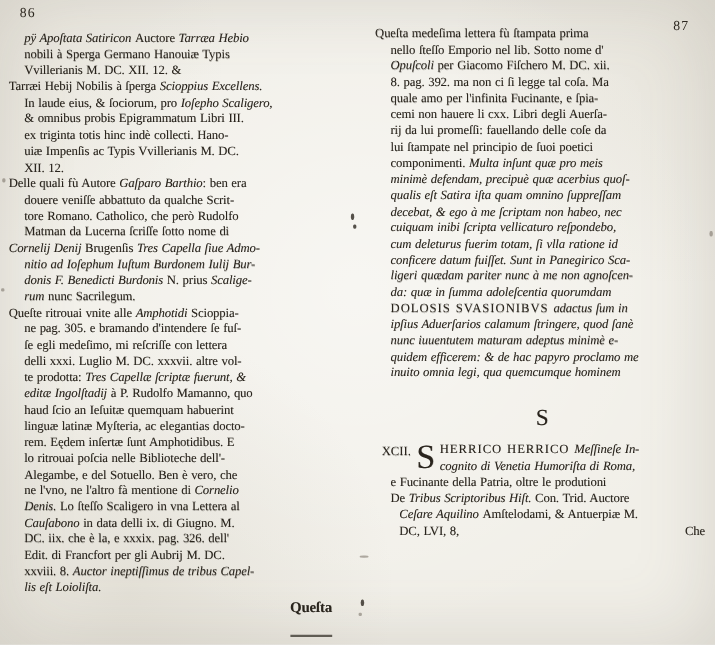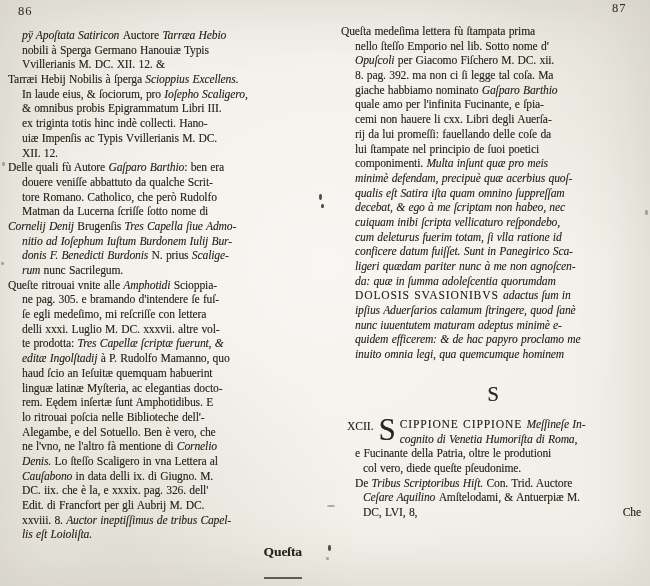--- a/index.html
+++ b/index.html
@@ -15,21 +15,21 @@
       radial-gradient(ellipse at 50% 45%, rgba(255,255,255,.45), transparent 72%);
     box-shadow: inset 0 0 70px rgba(112,102,86,.20);
     font-family:Liberation Serif, serif;
     color:#29241d;
   }
   .page{position:absolute;margin-top:11px;}
   .page-left {left:8px;  top:17px; width:312px;}
   .page-right{left:341px; top:13px; width:304px;}
   .pn{position:absolute;font-size:12.5px;letter-spacing:1px;color:#2c271f;}
   .pn-left {left:18px; top:4px;}
-  .pn-right{left:612px;top:1px;}
+  .pn-right{left:612px;top:16px;}
   .ln{
     white-space:nowrap;
     font-size:11.5px;
     line-height:14.68px;
     letter-spacing:-0.1px;
     word-spacing:0.6px;
     text-shadow:0.25px 0.25px 0 rgba(42,37,30,.34);
   }
   .i1{padding-left:14px;}
   .i2{padding-left:22px;}
@@ -108,21 +108,20 @@
         <div class="ln k-cw"><span class="sg-cw">Queſta</span></div>
       </div>
   </div>
 
   <div class="page page-right">
     <div class="text-flow">
         <div class="ln"><span class="sg-r">Queſta medeſima lettera fù ſtampata prima</span></div>
         <div class="ln i1"><span class="sg-r">nello ſteſſo Emporio nel lib. Sotto nome d'</span></div>
         <div class="ln i1"><span class="sg-i">Opuſcoli </span><span class="sg-r">per Giacomo Fiſchero M. DC. xii.</span></div>
         <div class="ln i1"><span class="sg-r">8. pag. 392. ma non ci ſi legge tal coſa. Ma</span></div>
-        <div class="ln i1"><span class="sg-r">giache habbiamo nominato </span><span class="sg-i">Gaſparo Barthio</span></div>
         <div class="ln i1"><span class="sg-r">quale amo per l'infinita Fucinante, e ſpia-</span></div>
         <div class="ln i1"><span class="sg-r">cemi non hauere li cxx. Libri degli Auerſa-</span></div>
         <div class="ln i1"><span class="sg-r">rij da lui promeſſi: fauellando delle coſe da</span></div>
         <div class="ln i1"><span class="sg-r">lui ſtampate nel principio de ſuoi poetici</span></div>
         <div class="ln i1"><span class="sg-r">componimenti. </span><span class="sg-i">Multa inſunt quæ pro meis</span></div>
         <div class="ln i1"><span class="sg-i">minimè defendam, precipuè quæ acerbius quoſ-</span></div>
         <div class="ln i1"><span class="sg-i">qualis eſt Satira iſta quam omnino ſuppreſſam</span></div>
         <div class="ln i1"><span class="sg-i">decebat, &amp; ego à me ſcriptam non habeo, nec</span></div>
         <div class="ln i1"><span class="sg-i">cuiquam inibi ſcripta vellicaturo reſpondebo,</span></div>
         <div class="ln i1"><span class="sg-i">cum deleturus fuerim totam, ſi vlla ratione id</span></div>
@@ -132,26 +131,25 @@
         <div class="ln i1"><span class="sg-c">DOLOSIS SVASIONIBVS </span><span class="sg-i">adactus ſum in</span></div>
         <div class="ln i1"><span class="sg-i">ipſius Aduerſarios calamum ſtringere, quod ſanè</span></div>
         <div class="ln i1"><span class="sg-i">nunc iuuentutem maturam adeptus minimè e-</span></div>
         <div class="ln i1"><span class="sg-i">quidem efficerem: &amp; de hac papyro proclamo me</span></div>
         <div class="ln i1"><span class="sg-i">inuito omnia legi, qua quemcumque hominem</span></div>
         <div class="ln k-sec"><span class="sg-r">S</span></div>
         <div class="dc-row">
           <span class="dc-pre">XCII.</span>
           <span class="dc-cap">S</span>
           <div class="dc-col">
-            <div class="ln"><span class="sg-c">CIPPIONE CIPPIONE </span><span class="sg-i">Meſſineſe In-</span></div>
+            <div class="ln"><span class="sg-c">HERRICO HERRICO </span><span class="sg-i">Meſſineſe In-</span></div>
             <div class="ln"><span class="sg-i">cognito di Venetia Humoriſta di Roma,</span></div>
           </div>
         </div>
         <div class="ln i1"><span class="sg-r">e Fucinante della Patria, oltre le produtioni</span></div>
-        <div class="ln i2"><span class="sg-r">col vero, diede queſte pſeudonime.</span></div>
         <div class="ln i1"><span class="sg-r">De </span><span class="sg-i">Tribus Scriptoribus Hiſt. </span><span class="sg-r">Con. Trid. Auctore</span></div>
         <div class="ln i2"><span class="sg-i">Ceſare Aquilino </span><span class="sg-r">Amſtelodami, &amp; Antuerpiæ M.</span></div>
         <div class="ln i2 k-split">
           <span class="sg-r">DC, LVI, 8,</span>
           <span class="cw">Che</span>
         </div>
       </div>
   </div>
 
   <div class="speck" style="left:319px;top:194px;width:3px;height:6px;"></div>

